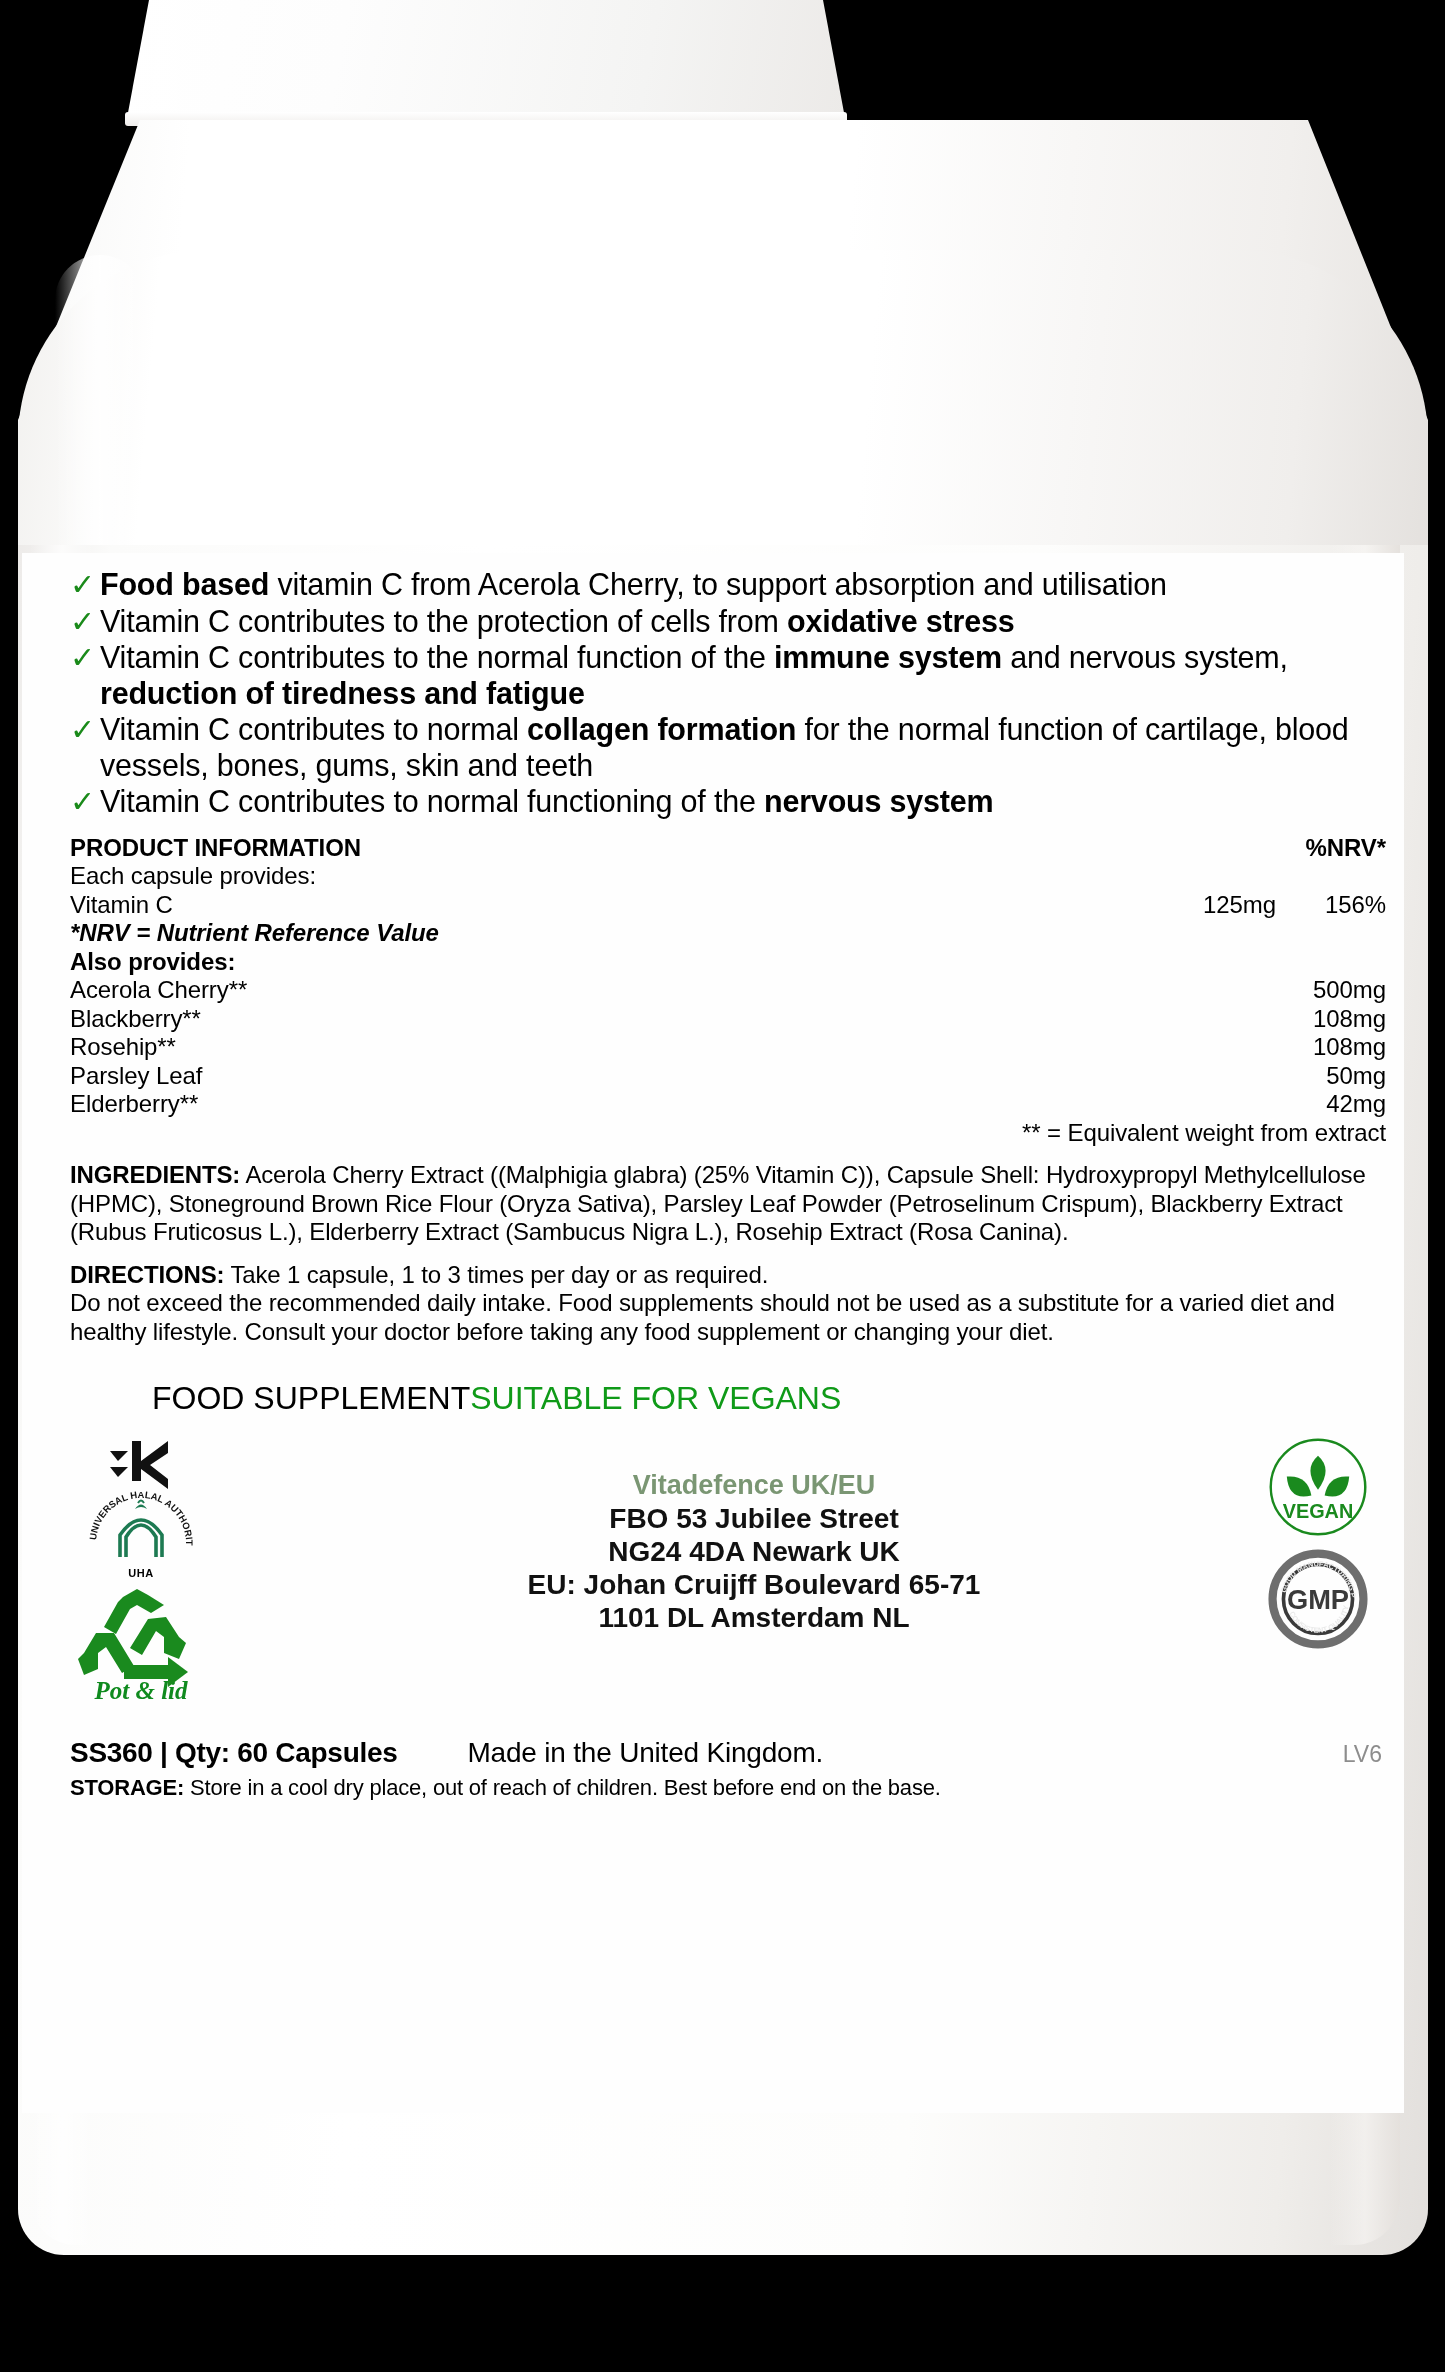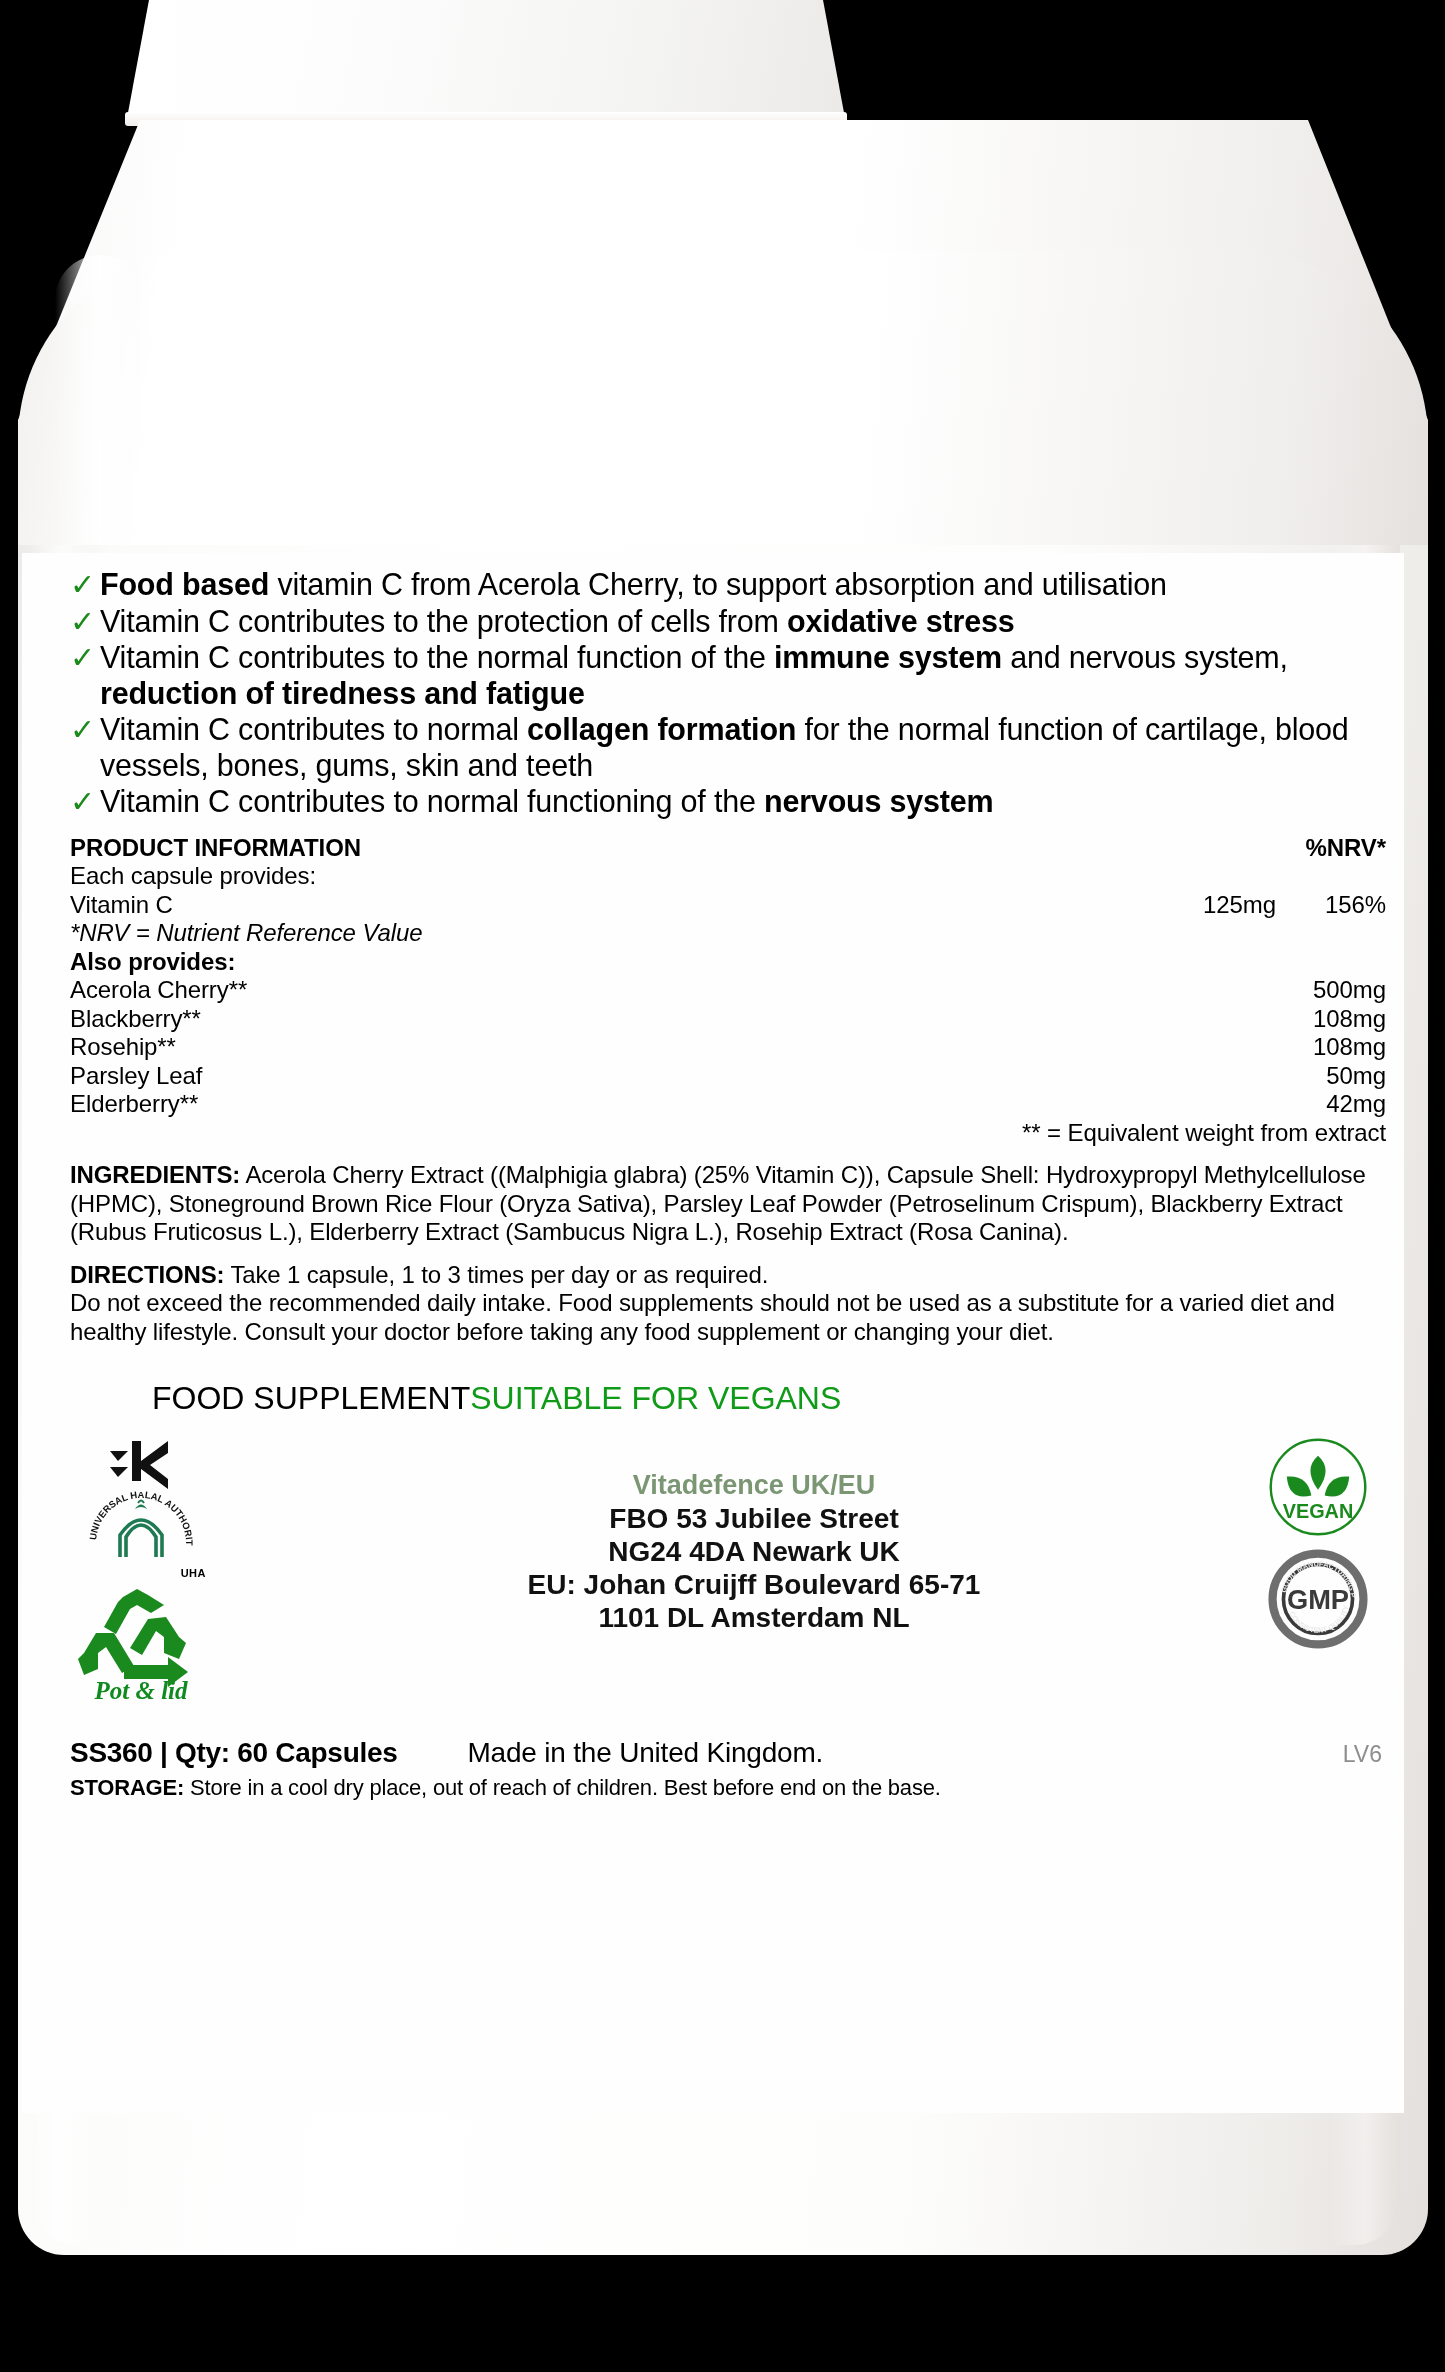--- a/index.html
+++ b/index.html
@@ -53,38 +53,38 @@
   .btxt{flex:1;}
   .btxt b{font-weight:bold;}
 
   
   .pi{margin-top:14px;font-size:24px;line-height:28.5px;letter-spacing:-.1px;}
   .pi-head{display:flex;justify-content:space-between;font-weight:bold;}
   .pi-line{display:flex;justify-content:center;}
   .pi-line .nm{flex:1;}
   .pi-line .amt{width:130px;text-align:right;}
   .pi-line .nrv{width:110px;text-align:right;}
-  .pi-ital{font-style:italic;font-weight:normal;}
+  .pi-ital{font-style:italic;font-weight:bold;}
   .pi-bold{font-weight:bold;}
   .pi-right{text-align:right;}
 
   
   .para{font-size:24px;line-height:28.5px;letter-spacing:-.15px;margin-top:14px;}
   .para b{font-weight:bold;}
 
   
   .fsrow{display:flex;margin-top:34px;font-size:32px;letter-spacing:0px;}
   .fs{margin-left:82px;}
   .vg{color:#0f9a18;}
 
   
   .midrow{position:relative;margin-top:18px;height:300px;}
   .logo-left{position:absolute;left:6px;top:4px;width:130px;text-align:center;}
   .halal{position:relative;width:122px;height:132px;margin:0 auto;}
-  .uha-txt{font-size:11px;font-weight:bold;letter-spacing:.5px;margin-top:-4px;text-align:right;}
+  .uha-txt{font-size:11px;font-weight:bold;letter-spacing:.5px;margin-top:-4px;}
   .recycle{margin-top:8px;width:122px;height:100px;position:relative;}
   .potlid{font-family:"Liberation Serif",serif;font-style:italic;font-weight:bold;
        color:#0f8a1e;font-size:25px;margin-top:-10px;letter-spacing:0px;}
 
   .addr{position:absolute;left:304px;top:34px;width:760px;text-align:center;}
   .addr .brand{color:#7a9673;font-weight:bold;font-size:27px;line-height:33px;}
   .addr .ln{font-weight:bold;font-size:28px;line-height:33px;color:#111;}
 
   .logo-right{position:absolute;right:8px;top:0px;width:120px;text-align:center;}
 

